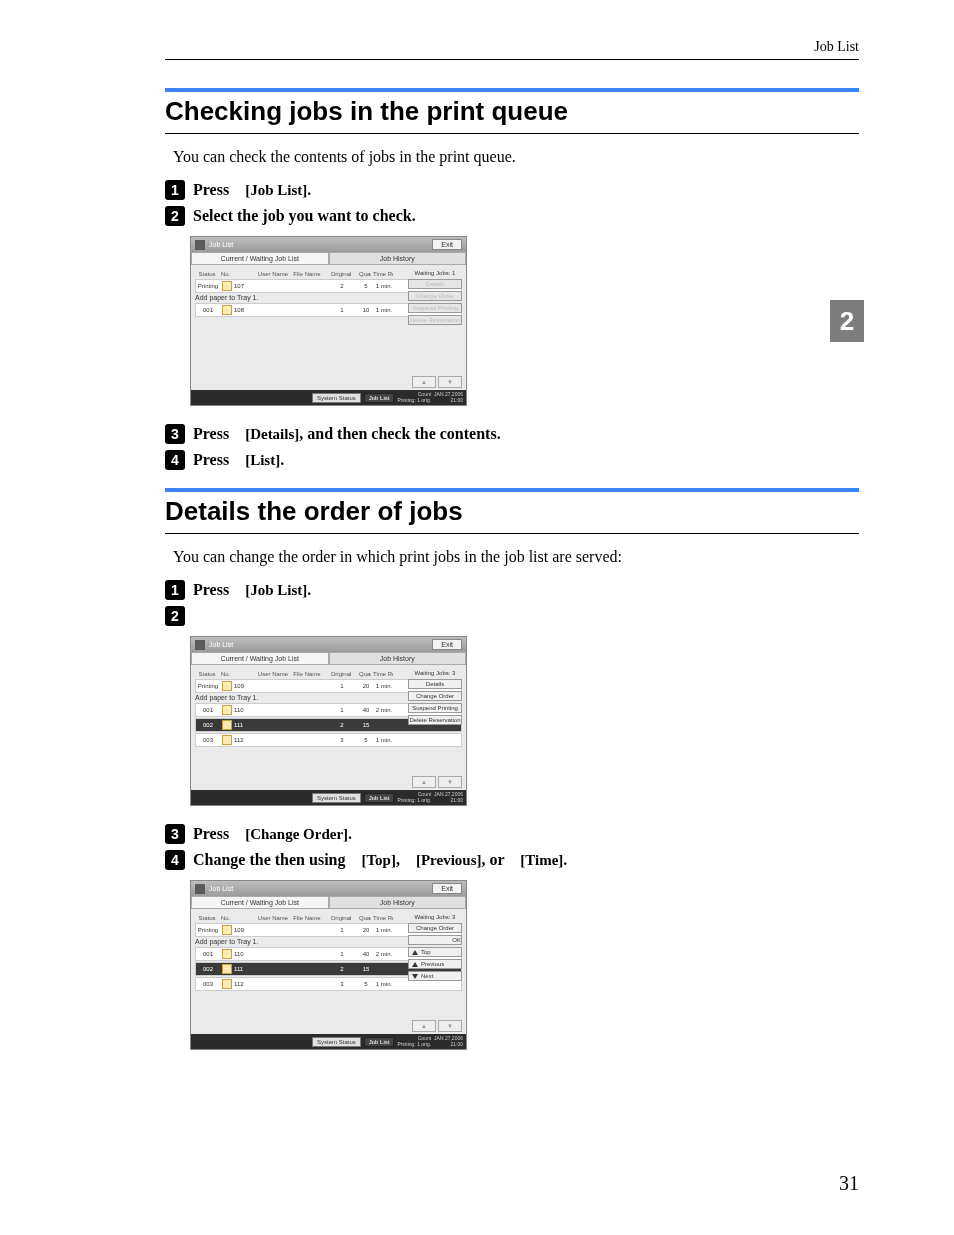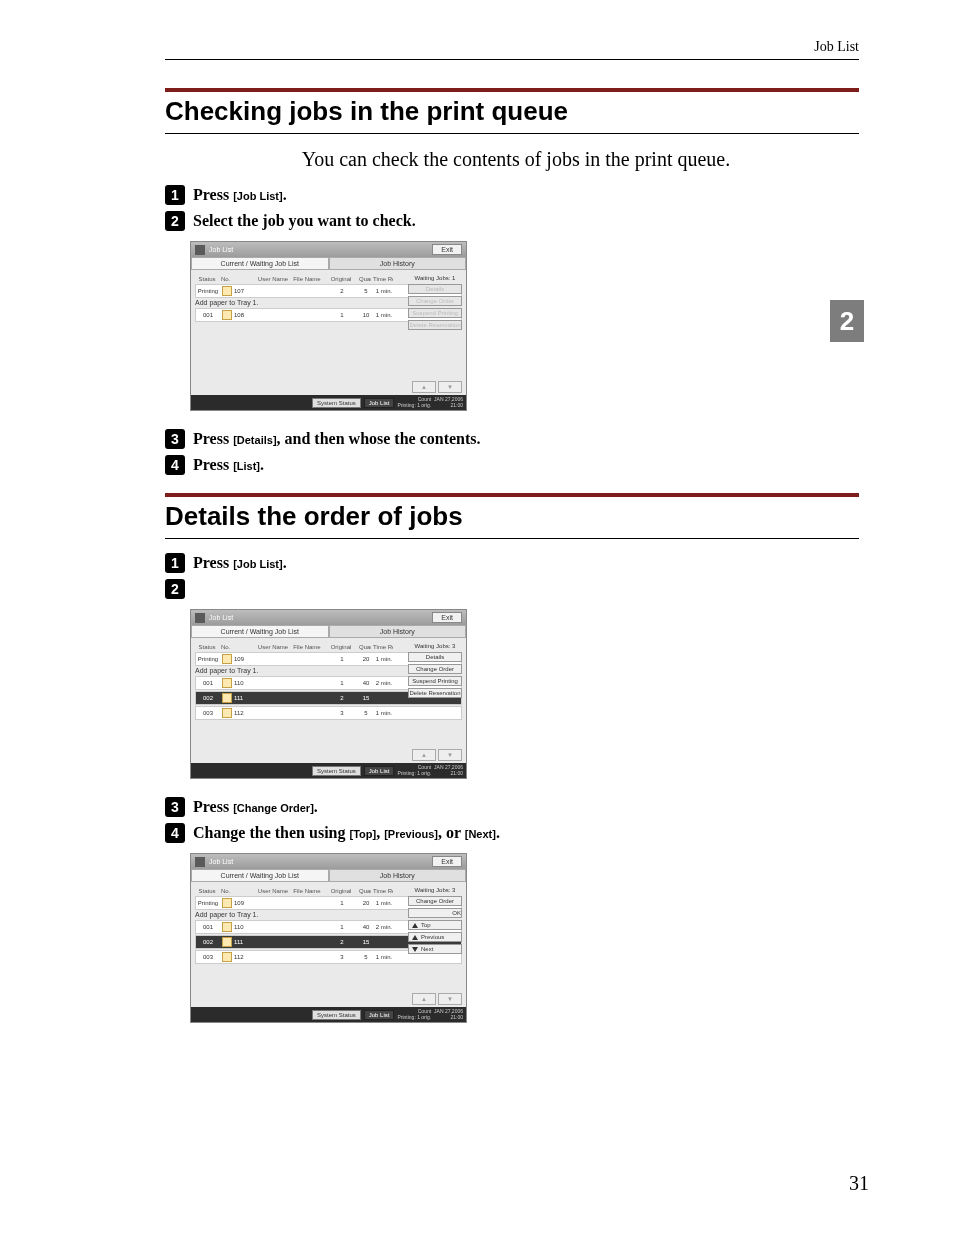--- a/index.html
+++ b/index.html
@@ -36,54 +36,54 @@
       font-family: Arial, Helvetica, sans-serif;
       font-size: 26px;
       font-weight: bold;
       text-align: center;
       line-height: 42px;
     }
     .section-title {
       font-family: Arial, Helvetica, sans-serif;
       font-size: 26px;
       font-weight: bold;
-      border-top: 4px solid #7f1d1d;
+      border-top: 4px solid #3b82f6;
       border-bottom: 1px solid #000;
       padding: 4px 0 6px 0;
       margin: 18px 0 14px 0;
     }
     .intro {
-      font-size: 20px;
+      font-size: 16px;
       margin: 0 0 14px 8px;
-      text-align: center;
     }
     .step {
       display: flex;
       align-items: center;
       margin: 6px 0;
     }
     .step-icon {
       width: 20px;
       height: 20px;
       flex: 0 0 20px;
       margin-right: 8px;
     }
     .step-text {
       font-family: "Times New Roman", Times, serif;
       font-size: 16px;
       font-weight: bold;
     }
     .sans-bold {
-      font-family: Liberation Sans, sans-serif;
-      font-size: 11px;
+      font-family: Liberation Serif, serif;
+      font-size: 15px;
       font-weight: bold;
+      margin-left: 12px;
     }
     .page-number {
       position: absolute;
-      right: 85px;
+      right: 95px;
       bottom: 40px;
       font-size: 20px;
     }
 
     
     .shot-wrap {
       margin: 10px 0 18px 25px;
     }
     .shot {
       width: 275px;
@@ -358,32 +358,33 @@
         <div class="fts"><span>JAN 27,2006</span><br><span>21:00</span></div>
       </div>
     </div>
   </div>
 
   <div class="step">
     <svg class="step-icon" viewBox="0 0 20 20">
         <rect x="0" y="0" width="20" height="20" rx="3" fill="#000"></rect>
         <text x="10" y="15" text-anchor="middle" fill="#fff" font-size="14" font-family="Arial" font-weight="bold">3</text>
       </svg>
-    <div class="step-text"><span>Press </span><span class="sans-bold">[Details]</span><span>, and then whose the contents.</span></div>
+    <div class="step-text"><span>Press </span><span class="sans-bold">[Details]</span><span>, and then check the contents.</span></div>
   </div>
 
   <div class="step">
     <svg class="step-icon" viewBox="0 0 20 20">
         <rect x="0" y="0" width="20" height="20" rx="3" fill="#000"></rect>
         <text x="10" y="15" text-anchor="middle" fill="#fff" font-size="14" font-family="Arial" font-weight="bold">4</text>
       </svg>
     <div class="step-text"><span>Press </span><span class="sans-bold">[List]</span><span>.</span></div>
   </div>
 
   <div class="section-title">Details the order of jobs</div>
+  <p class="intro">You can change the order in which print jobs in the job list are served:</p>
 
   <div class="step">
     <svg class="step-icon" viewBox="0 0 20 20">
         <rect x="0" y="0" width="20" height="20" rx="3" fill="#000"></rect>
         <text x="10" y="15" text-anchor="middle" fill="#fff" font-size="14" font-family="Arial" font-weight="bold">1</text>
       </svg>
     <div class="step-text"><span>Press </span><span class="sans-bold">[Job List]</span><span>.</span></div>
   </div>
 
   <div class="step">
@@ -492,21 +493,21 @@
         <text x="10" y="15" text-anchor="middle" fill="#fff" font-size="14" font-family="Arial" font-weight="bold">3</text>
       </svg>
     <div class="step-text"><span>Press </span><span class="sans-bold">[Change Order]</span><span>.</span></div>
   </div>
 
   <div class="step">
     <svg class="step-icon" viewBox="0 0 20 20">
         <rect x="0" y="0" width="20" height="20" rx="3" fill="#000"></rect>
         <text x="10" y="15" text-anchor="middle" fill="#fff" font-size="14" font-family="Arial" font-weight="bold">4</text>
       </svg>
-    <div class="step-text"><span>Change the then using </span><span class="sans-bold">[Top]</span><span>, </span><span class="sans-bold">[Previous]</span><span>, or </span><span class="sans-bold">[Next]</span><span>.</span></div>
+    <div class="step-text"><span>Change the then using </span><span class="sans-bold">[Top]</span><span>, </span><span class="sans-bold">[Previous]</span><span>, or </span><span class="sans-bold">[Time]</span><span>.</span></div>
   </div>
 
   <div class="shot-wrap">
     <div class="shot">
       <div class="titlebar">
         <div class="tb-left">
             <span class="tb-icon"></span>
             <span>Job List</span>
           </div>
         <div class="exit-btn">Exit</div>

